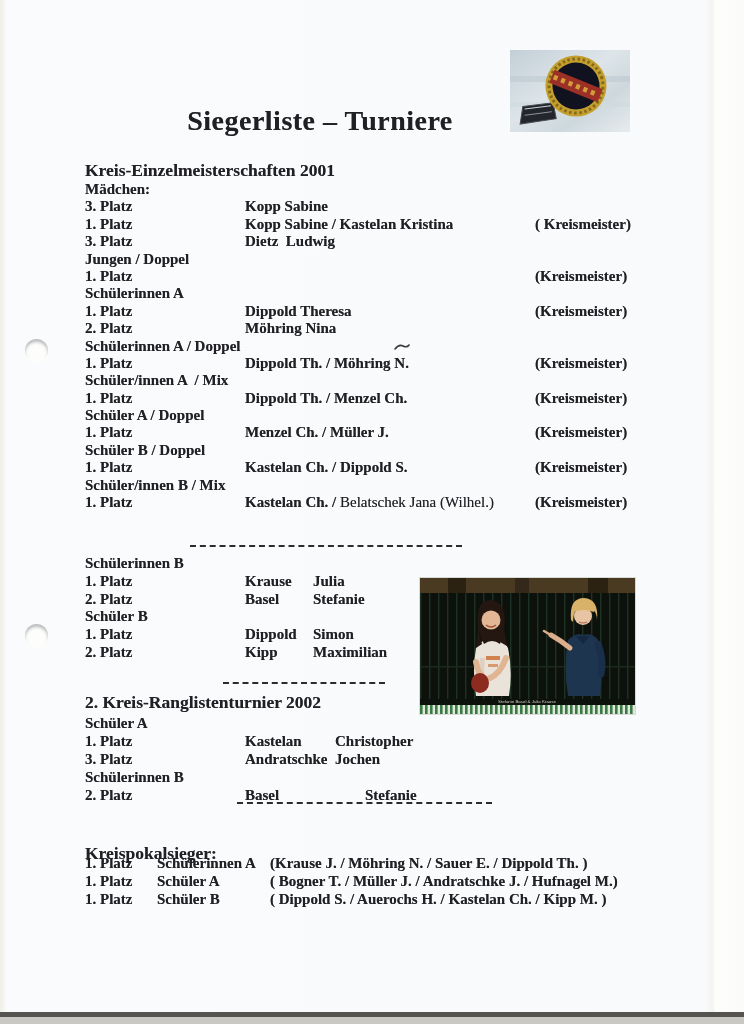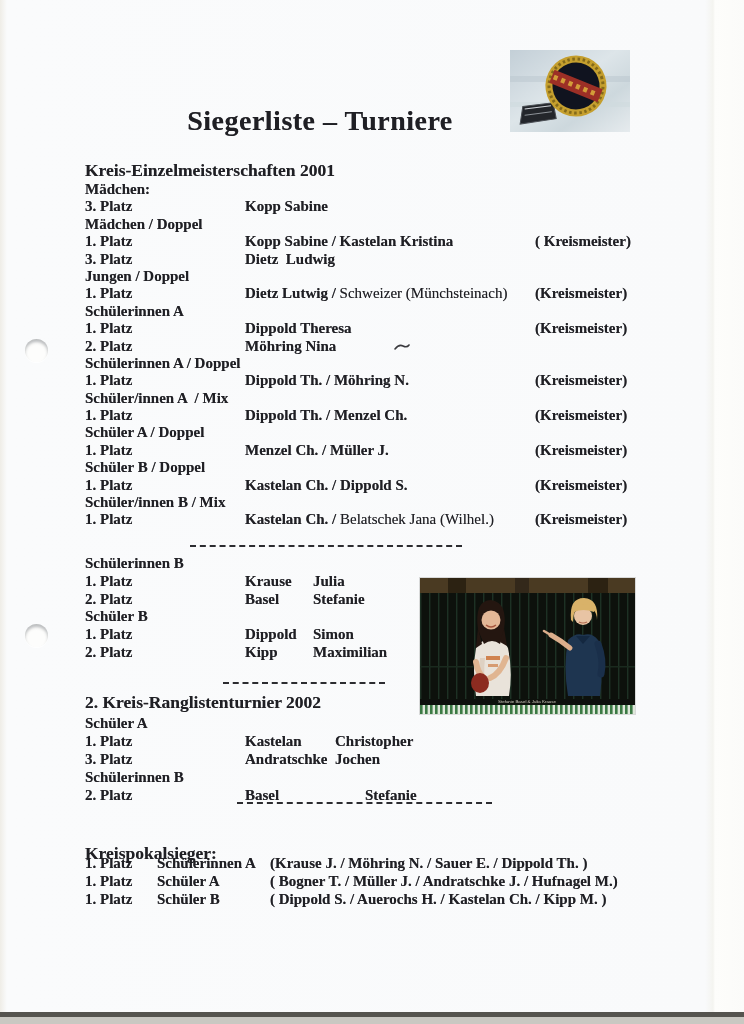--- a/index.html
+++ b/index.html
@@ -92,37 +92,33 @@
     <div class="sec-head">Kreis-Einzelmeisterschaften 2001</div>
     <div class="rows" style="margin-top:1px;">
       <div class="line">
           <span class="cat">Mädchen:</span>
         </div>
       <div class="line">
           <span class="place">3. Platz</span>
           <span class="names">Kopp Sabine</span>
         </div>
       <div class="line">
-          <span class="cat">Mädchen / Doppel</span>
-        </div>
-      <div class="line">
           <span class="place">1. Platz</span>
           <span class="names">Kopp Sabine / Kastelan Kristina</span>
           <span class="note">( Kreismeister)</span>
         </div>
       <div class="line">
           <span class="place">3. Platz</span>
           <span class="names">Dietz  Ludwig</span>
         </div>
       <div class="line">
           <span class="cat">Jungen / Doppel</span>
         </div>
       <div class="line">
           <span class="place">1. Platz</span>
-          <span class="names"><span class="reg" style="font-weight:bold;">Dietz Lutwig / </span><span class="reg">Schweizer (Münchsteinach)</span></span>
           <span class="note">(Kreismeister)</span>
         </div>
       <div class="line">
           <span class="cat">Schülerinnen A</span>
         </div>
       <div class="line">
           <span class="place">1. Platz</span>
           <span class="names">Dippold Theresa</span>
           <span class="note">(Kreismeister)</span>
         </div>

